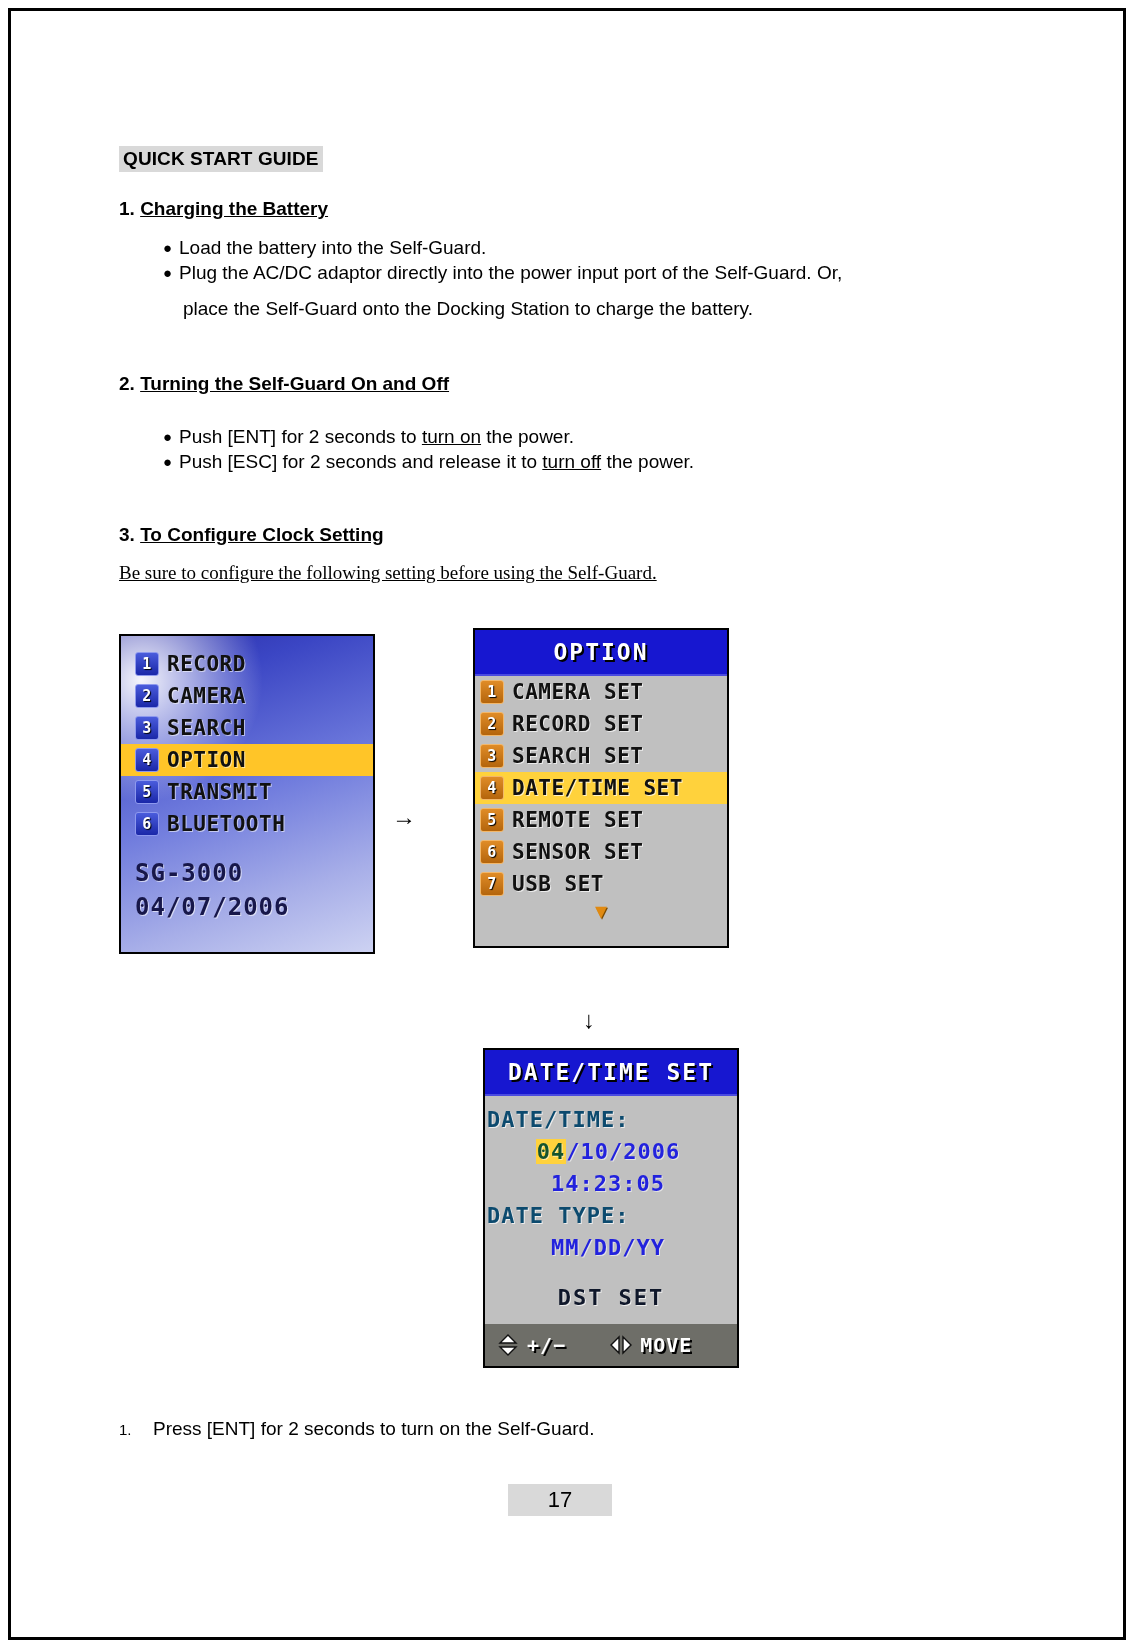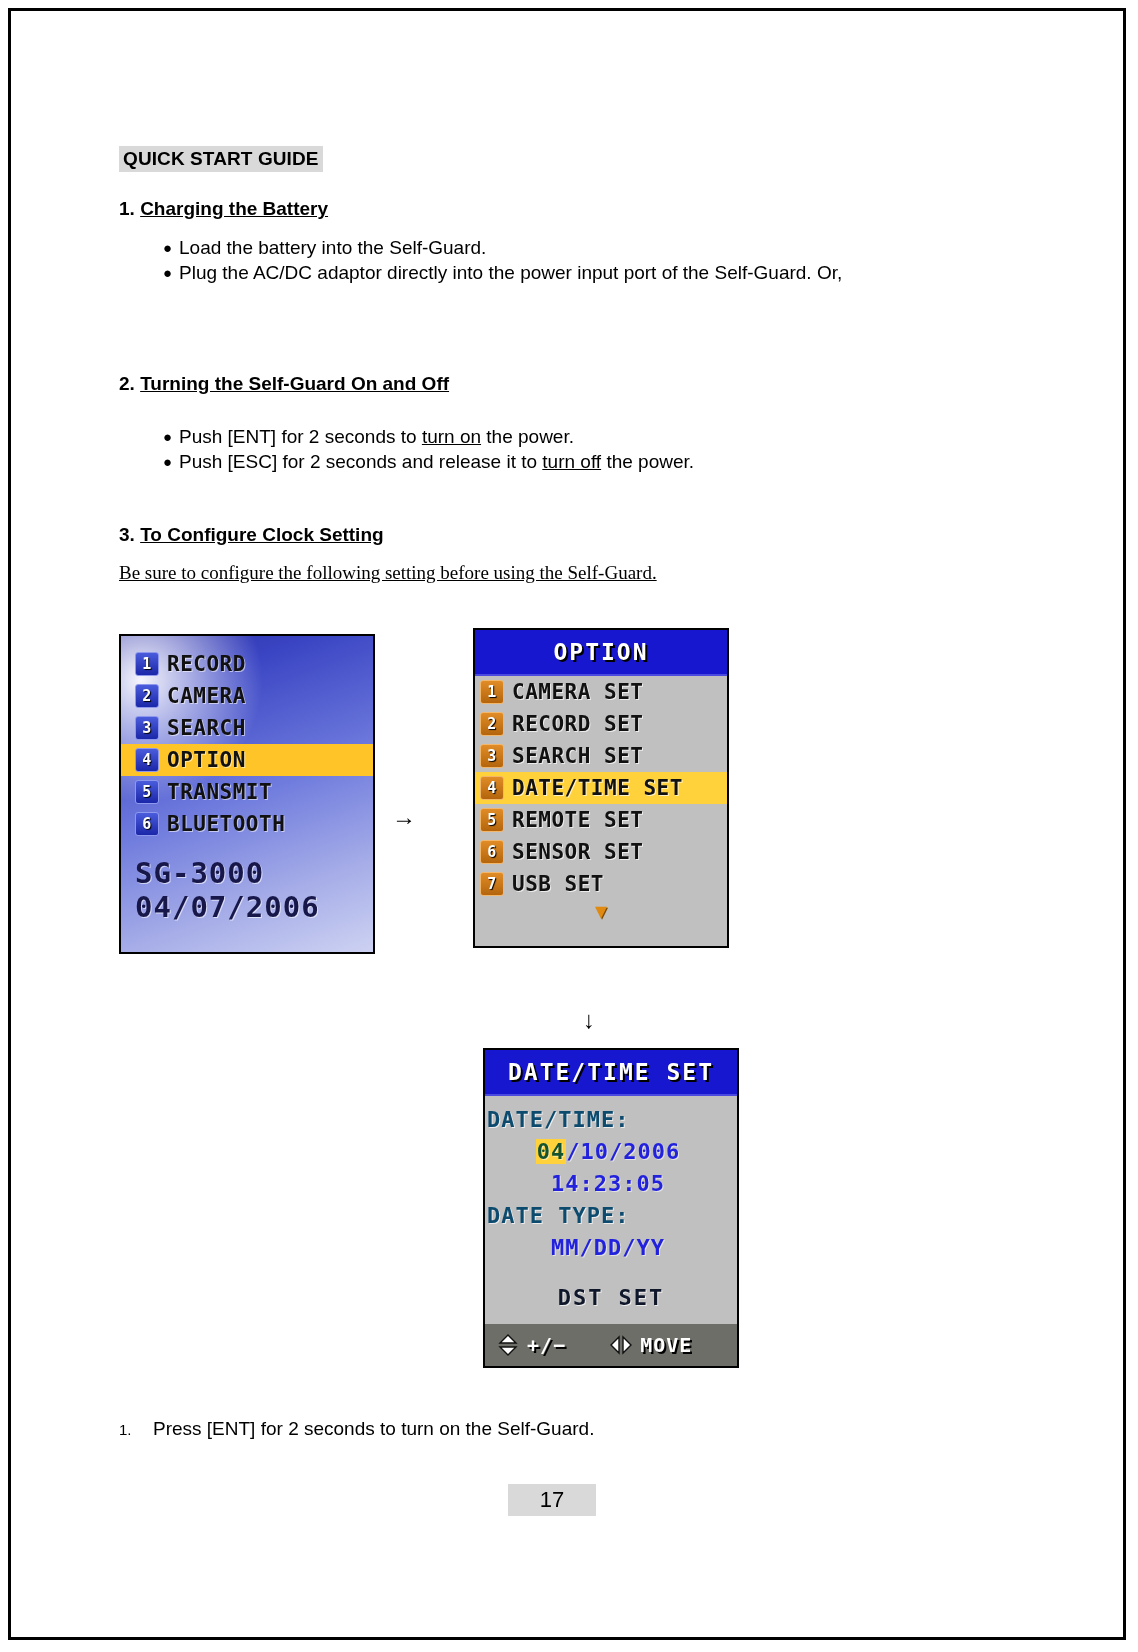--- a/index.html
+++ b/index.html
@@ -80,21 +80,21 @@
     white-space: nowrap;
     display: flex;
     align-items: baseline;
   }
   .numbered .n { font-size: 15px; width: 34px; flex: 0 0 auto; }
 
   .page-num {
     position: absolute;
     left: 508px;
     top: 1484px;
-    width: 88px;
+    width: 104px;
     height: 32px;
     background: #d9d9d9;
     font-size: 22px;
     display: flex;
     align-items: center;
     justify-content: center;
   }
 
   
   .arrow-right {
@@ -170,21 +170,21 @@
     background: linear-gradient(#e08c27, #b4650c);
     border: 1px solid #f0b濁;
     text-shadow: 1px 1px 1px #000;
   }
   .badge.orange { border: 1px solid #f2b76a; }
   #lcd-main .info {
     margin-top: 16px;
     padding-left: 14px;
   }
   #lcd-main .info div {
-    font-size: 29px;
+    font-size: 24px;
     font-weight: bold;
     color: #17174a;
     line-height: 34px;
     letter-spacing: 1px;
     text-shadow: 1px 1px 0 rgba(255,255,255,0.6);
   }
 
   
   #lcd-option {
     left: 473px;
@@ -302,20 +302,21 @@
   </div>
 
   <div class="bullet-row" style="left:163px; top:235px;">
     <span class="bullet-dot">●</span>
     <span class="bullet-text">Load the battery into the Self-Guard.</span>
   </div>
   <div class="bullet-row" style="left:163px; top:260px;">
     <span class="bullet-dot">●</span>
     <span class="bullet-text">Plug the AC/DC adaptor directly into the power input port of the Self-Guard. Or,</span>
   </div>
+  <div class="plain-line" style="left:183px; top:298px;">place the Self-Guard onto the Docking Station to charge the battery.</div>
 
   <div class="sec-head" style="left:119px; top:373px;">
     <span class="sec-num">2.</span>
     <span class="sec-title">Turning the Self-Guard On and Off</span>
   </div>
 
   <div class="bullet-row" style="left:163px; top:424px;">
     <span class="bullet-dot">●</span>
     <span class="bullet-text"><span>Push [ENT] for 2 seconds to </span><span class="u">turn on</span><span> the power.</span></span>
   </div>

